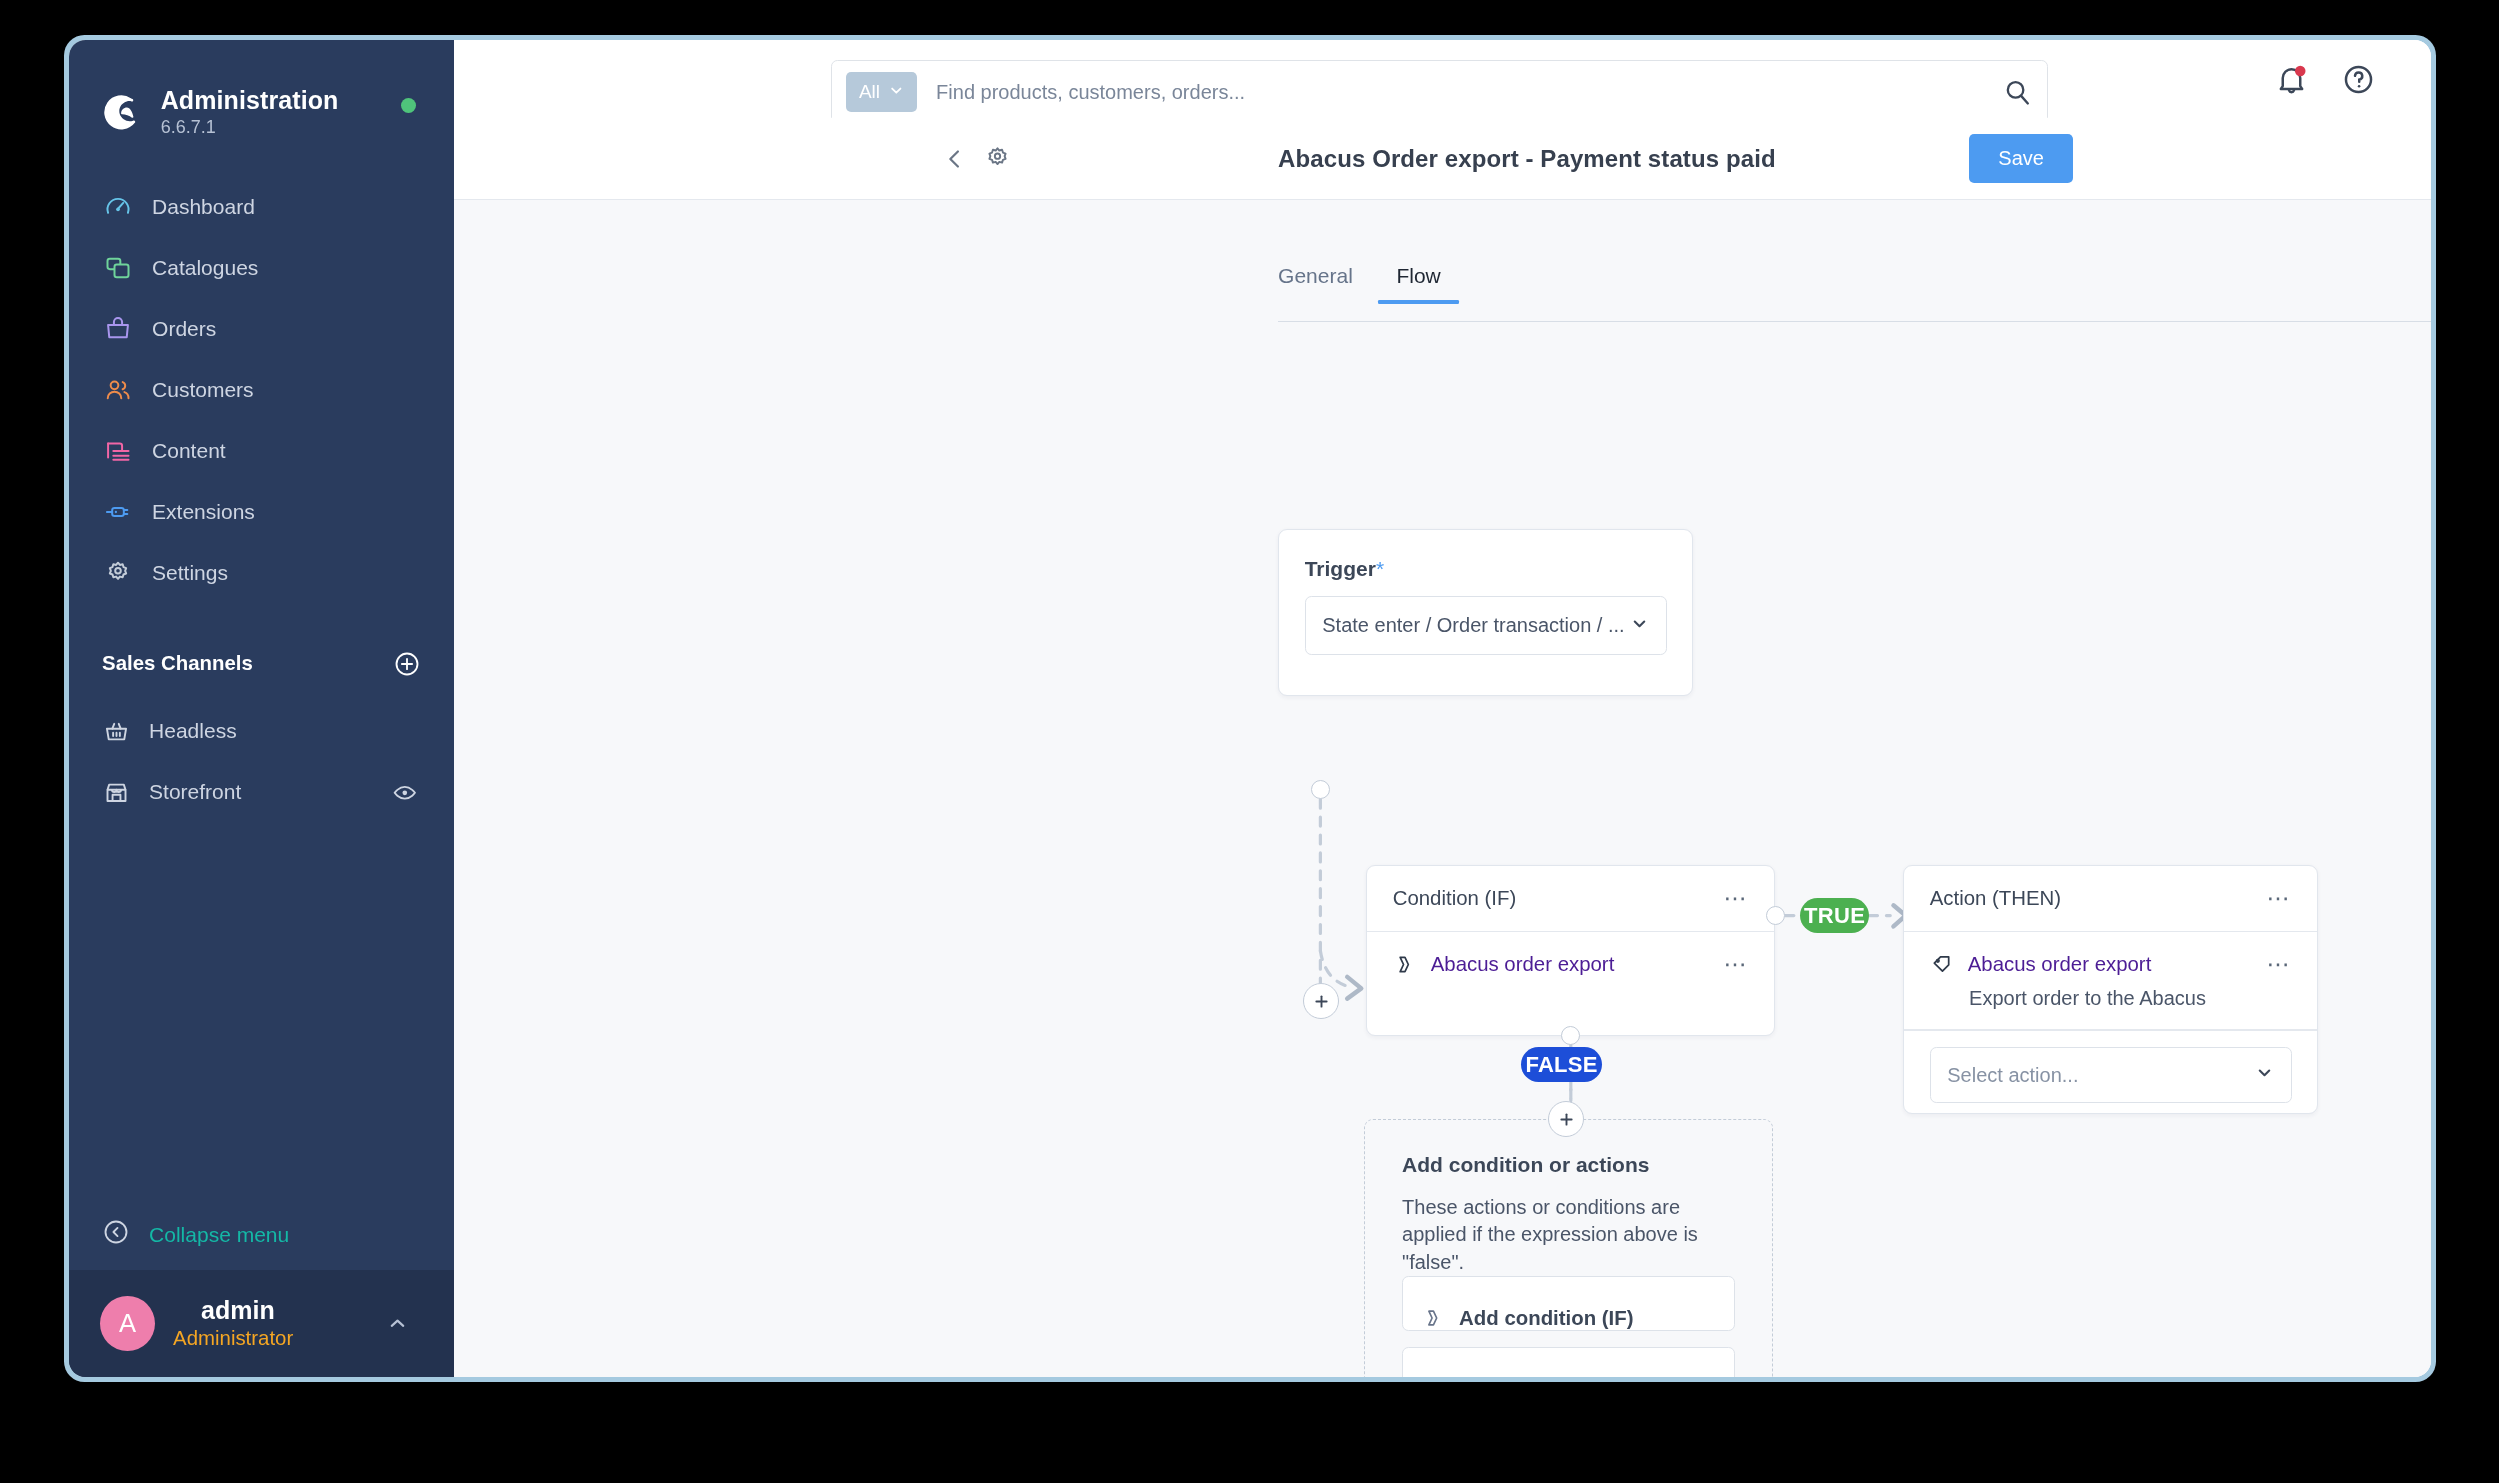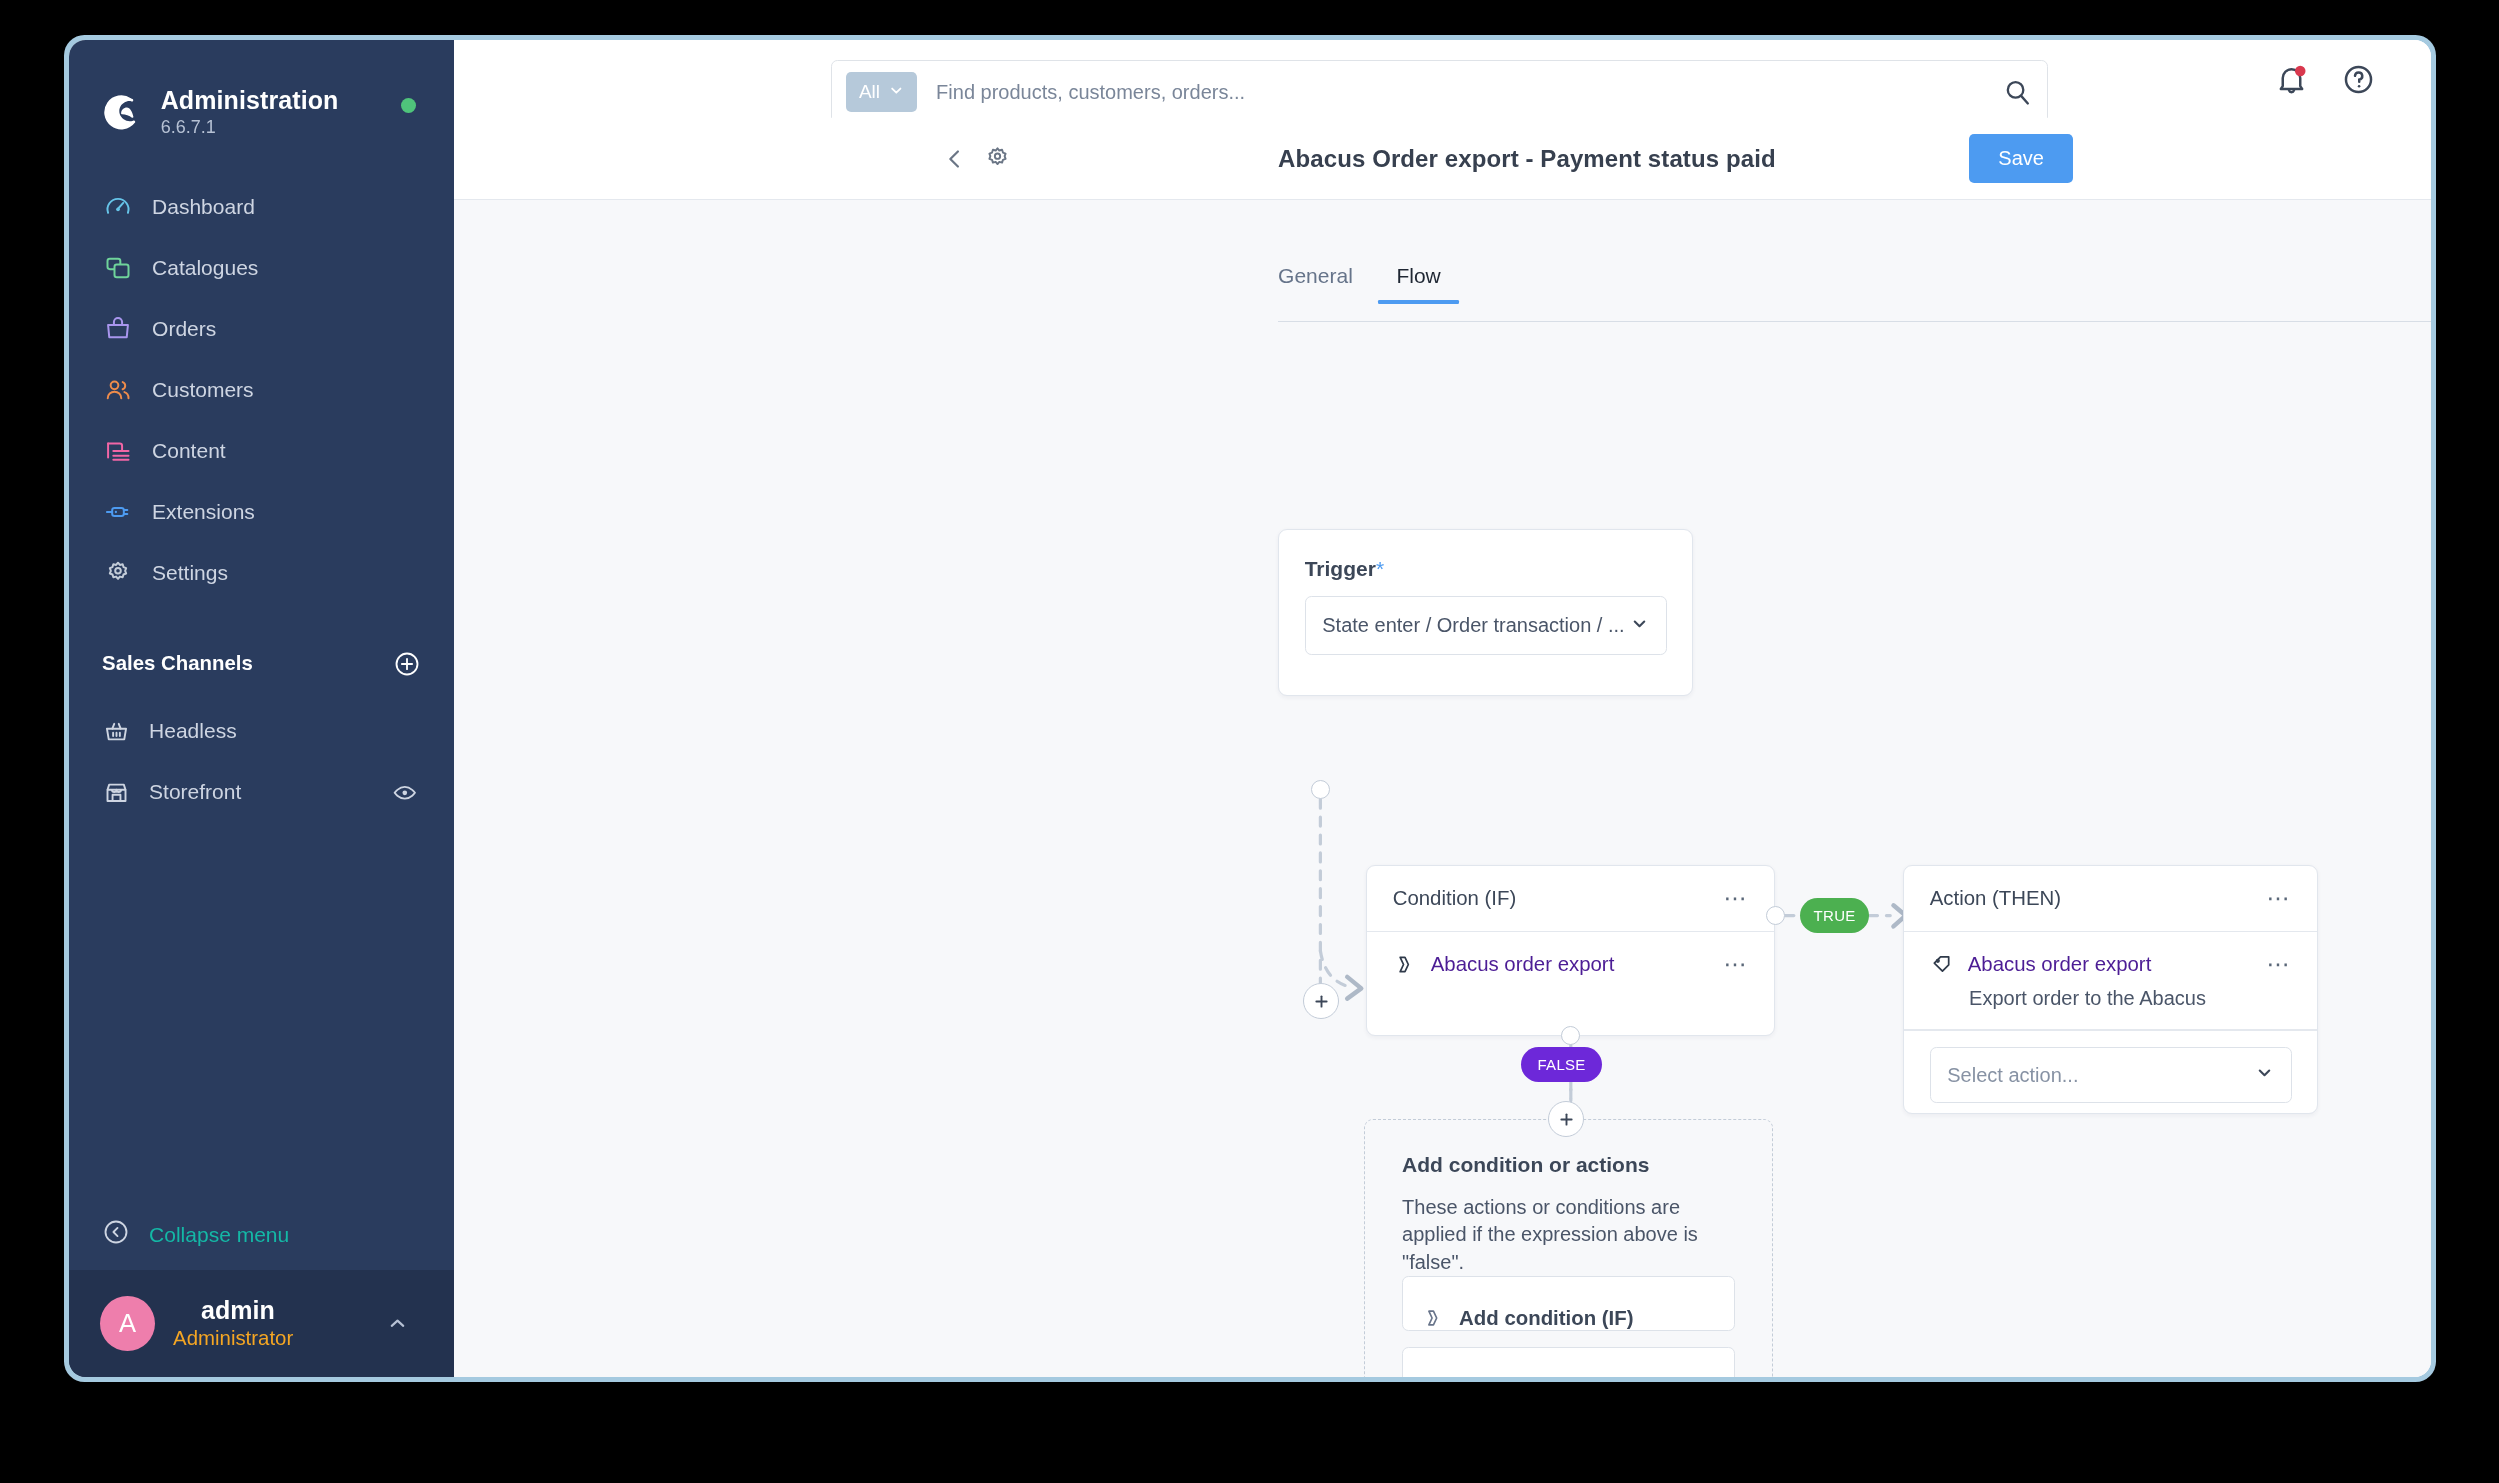--- a/index.html
+++ b/index.html
@@ -246,26 +246,26 @@
     display: flex; align-items: flex-end; gap: 14px;
     padding: 0 18px; cursor: pointer;
   }
   .add-btn span { font-size: 20.4px; color: #3c4758; font-weight: bold; }
   .add-btn:first-of-type { margin-top: 24px; }
   .add-btn + .add-btn { margin-top: 15.3px; }
 
   
   .badge {
     position: absolute; border-radius: 25.6px;
-    color: #ffffff; font-size: 15px; font-weight: normal;
+    color: #ffffff; font-size: 22px; font-weight: bold;
     display: flex; align-items: center; justify-content: center;
     letter-spacing: 0.3px;
   }
   #badge-true { left: 1346px; top: 698px; width: 69px; height: 35px; background: #4cb050; }
-  #badge-false { left: 1067px; top: 847px; width: 81px; height: 35px; background: #6d28d9; }
+  #badge-false { left: 1067px; top: 847px; width: 81px; height: 35px; background: #1d4ed8; }
 
   .node-dot {
     position: absolute; width: 19px; height: 19px; border-radius: 50%;
     background: #ffffff; border: 1.9px solid #c3ccd8;
   }
   .node-plus {
     position: absolute; width: 36px; height: 36px; border-radius: 50%;
     background: #ffffff; border: 1.9px solid #c3ccd8;
     display: flex; align-items: center; justify-content: center;
     cursor: pointer;

